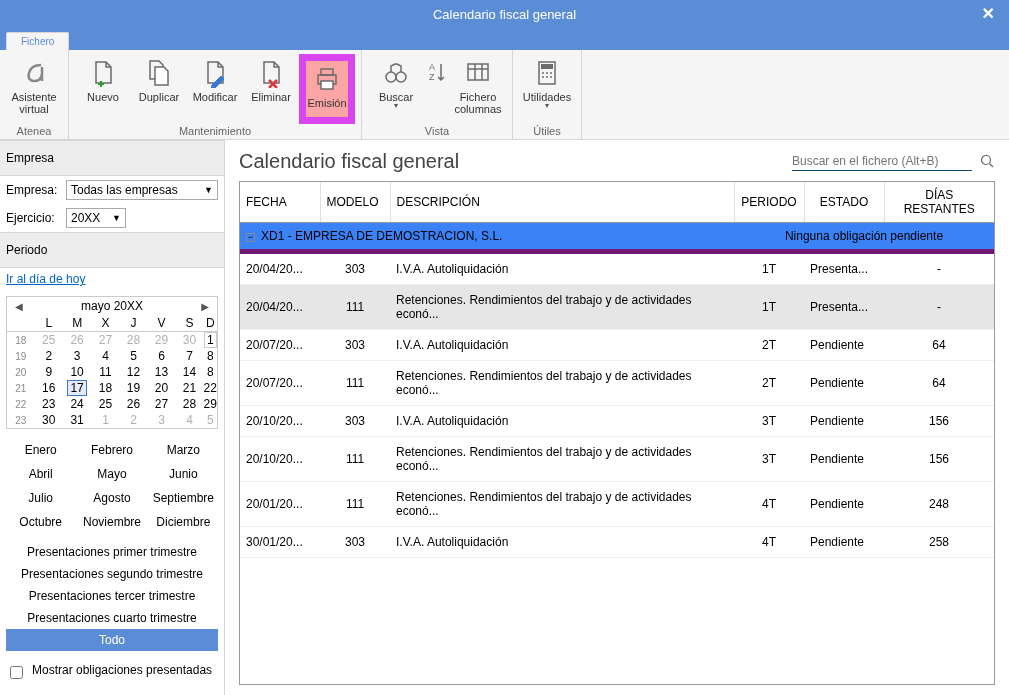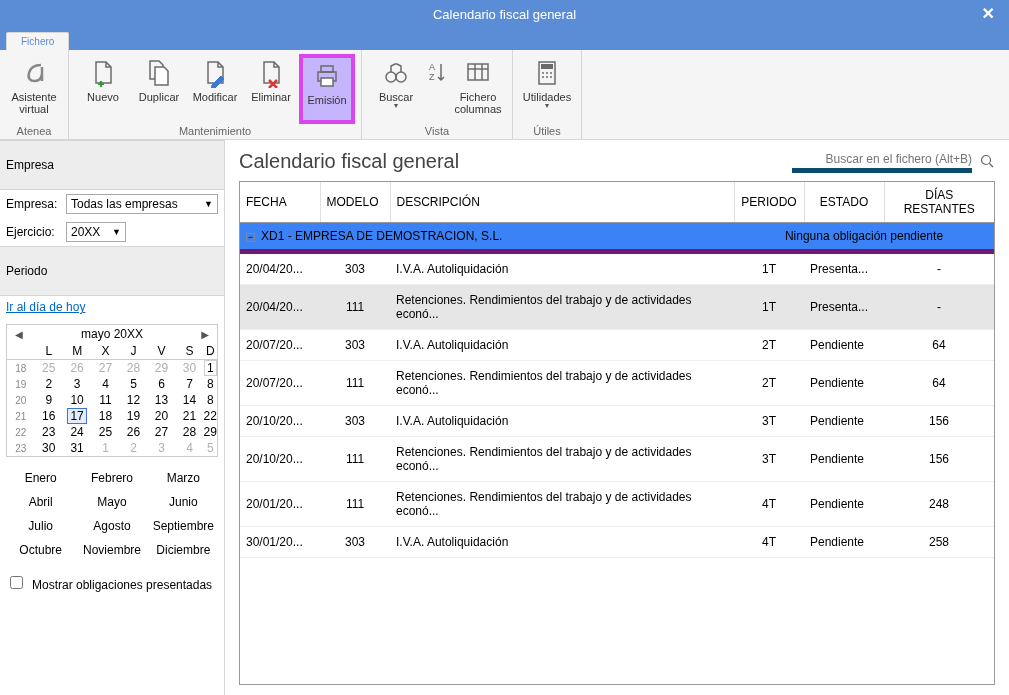--- a/index.html
+++ b/index.html
@@ -10,29 +10,29 @@
   .titlebar .close{position:absolute;right:8px;top:4px;font-size:16px;font-weight:bold;cursor:pointer;padding:0 6px}
   
   .tabstrip{height:22px;background:#5B8DD6;display:flex;align-items:flex-end}
   .tabstrip .tab{background:#F5F5F5;padding:3px 14px;border:1px solid #D6D6D6;border-bottom:none;margin-left:6px;font-size:10px;color:#5B8DD6;border-radius:2px 2px 0 0}
   
   .ribbon{height:90px;background:#F5F5F5;border-bottom:1px solid #D6D6D6;display:flex}
   .rgroup{display:flex;flex-direction:column;justify-content:space-between;border-right:1px solid #D6D6D6;padding:4px 6px 2px 6px}
   .rgroup .btns{display:flex;gap:0;flex:1}
   .rgroup .glabel{text-align:center;font-size:11px;color:#666;padding-top:1px}
   .rbtn{display:flex;flex-direction:column;align-items:center;justify-content:flex-start;width:56px;padding:2px 2px;cursor:pointer;border:1px solid transparent;text-align:center}
-  .rbtn.active{background:#c4b5fd;border:4px solid #d946ef}
+  .rbtn.active{background:#fca5a5;border:7px solid #d946ef}
   .rbtn .ico{width:32px;height:32px;display:flex;align-items:center;justify-content:center}
   .rbtn .lbl{font-size:11px;line-height:12px;margin-top:2px;color:#333;white-space:pre-line}
   .rbtn .dd{font-size:8px;color:#555;margin-top:-2px}
   svg{display:block}
   
   .body{flex:1;display:flex;overflow:hidden}
   .sidebar{width:225px;border-right:1px solid #D6D6D6;display:flex;flex-direction:column;background:#fff}
-  .shead{background:#EDEDED;border-top:1px solid #D6D6D6;border-bottom:1px solid #D6D6D6;padding:17px 6px;font-size:12px}
+  .shead{background:#EDEDED;border-top:1px solid #D6D6D6;border-bottom:1px solid #D6D6D6;padding:10px 6px;font-size:12px}
   .srow{display:flex;align-items:center;padding:4px 6px;gap:4px}
   .srow label{width:56px;font-size:12px}
   .srow select,.srow .sel{flex:1;height:20px;font-size:12px;border:1px solid #A9A9A9;background:#fff;display:flex;align-items:center;padding:0 4px;justify-content:space-between}
   .link{color:#0066CC;text-decoration:underline;cursor:pointer;font-size:12px;display:inline-block}
   
   .minical{margin:6px;border:1px solid #CBCBCB}
   .mchead{display:flex;align-items:center;justify-content:space-between;padding:2px 4px;font-size:12px;background:#fff}
   .mchead .nav{font-size:10px;color:#555;cursor:pointer;padding:0 4px}
   table.mc{width:100%;border-collapse:collapse;font-size:12px}
   table.mc th{font-weight:normal;text-align:center;padding:1px 0;border-bottom:1px solid #CBCBCB;width:14.28%}
@@ -42,28 +42,28 @@
   table.mc td.today span{border:1px solid #3B78CC;background:#E3ECFA;padding:0 2px}
   table.mc td.box span{border:1px solid #CBCBCB;padding:0 2px}
   
   .mgrid{display:grid;grid-template-columns:repeat(3,1fr);gap:2px 2px;padding:4px 6px;font-size:12px;text-align:center}
   .mgrid div{padding:4px 0;cursor:pointer}
   
   .plist{display:flex;flex-direction:column;padding:4px 6px;gap:0}
   .plist div{padding:4px 0;text-align:center;font-size:12px;cursor:pointer}
   .plist div.sel{background:#5B8DD6;color:#fff}
   
-  .chkrow{padding:8px 6px;display:flex;align-items:flex-end;gap:6px}
+  .chkrow{padding:8px 6px;display:flex;align-items:flex-start;gap:6px}
   .chkrow input{width:13px;height:13px}
   
   .main{flex:1;display:flex;flex-direction:column;padding:10px 14px}
   .mhead{display:flex;align-items:center;justify-content:space-between;margin-bottom:8px}
   .mhead h1{font-size:20px;font-weight:400;margin:0;color:#444}
   .searchbox{display:flex;align-items:center;gap:8px;color:#999;font-size:12px}
-  .searchbox input{border:none;border-bottom:5px solid #0c4a6e;width:180px;font-size:12px;color:#999;outline:none;text-align:right;padding:2px 0}
+  .searchbox input{border:none;border-bottom:1px solid #0c4a6e;width:180px;font-size:12px;color:#999;outline:none;padding:2px 0}
   
   .grid{flex:1;border:1px solid #999;overflow:hidden;background:#fff}
   table.dg{width:100%;border-collapse:collapse;font-size:12px}
   table.dg thead th{text-align:left;font-weight:normal;padding:6px 6px;border-bottom:1px solid #999;border-right:1px solid #E0E0E0;background:#fff}
   table.dg thead th:last-child{border-right:none}
   table.dg tbody tr{border-bottom:1px solid #EFEFEF}
   table.dg tbody tr.grp td{padding:6px 6px;background:#3b82f6;border-bottom:5px solid #701a75}
   table.dg tbody tr.row td{padding:8px 6px}
   table.dg tbody tr.row.sel td{background:#E6E6E6}
   .exp{display:inline-block;width:9px;height:9px;border:1px solid #888;margin-right:6px;line-height:7px;text-align:center;font-size:9px}
@@ -328,20 +328,27 @@
           <div>Mayo</div>
           <div>Junio</div>
           <div>Julio</div>
           <div>Agosto</div>
           <div>Septiembre</div>
           <div>Octubre</div>
           <div>Noviembre</div>
           <div>Diciembre</div>
         </div>
 
+      <div class="plist" id="preset-list">
+          <div>Presentaciones primer trimestre</div>
+          <div>Presentaciones segundo trimestre</div>
+          <div>Presentaciones tercer trimestre</div>
+          <div>Presentaciones cuarto trimestre</div>
+          <div class="sel">Todo</div>
+        </div>
 
       <div class="chkrow">
         <input type="checkbox" style="">
         <span>Mostrar obligaciones presentadas</span>
       </div>
     </div>
 
     <div class="main">
       <div class="mhead">
         <h1>Calendario fiscal general</h1>

